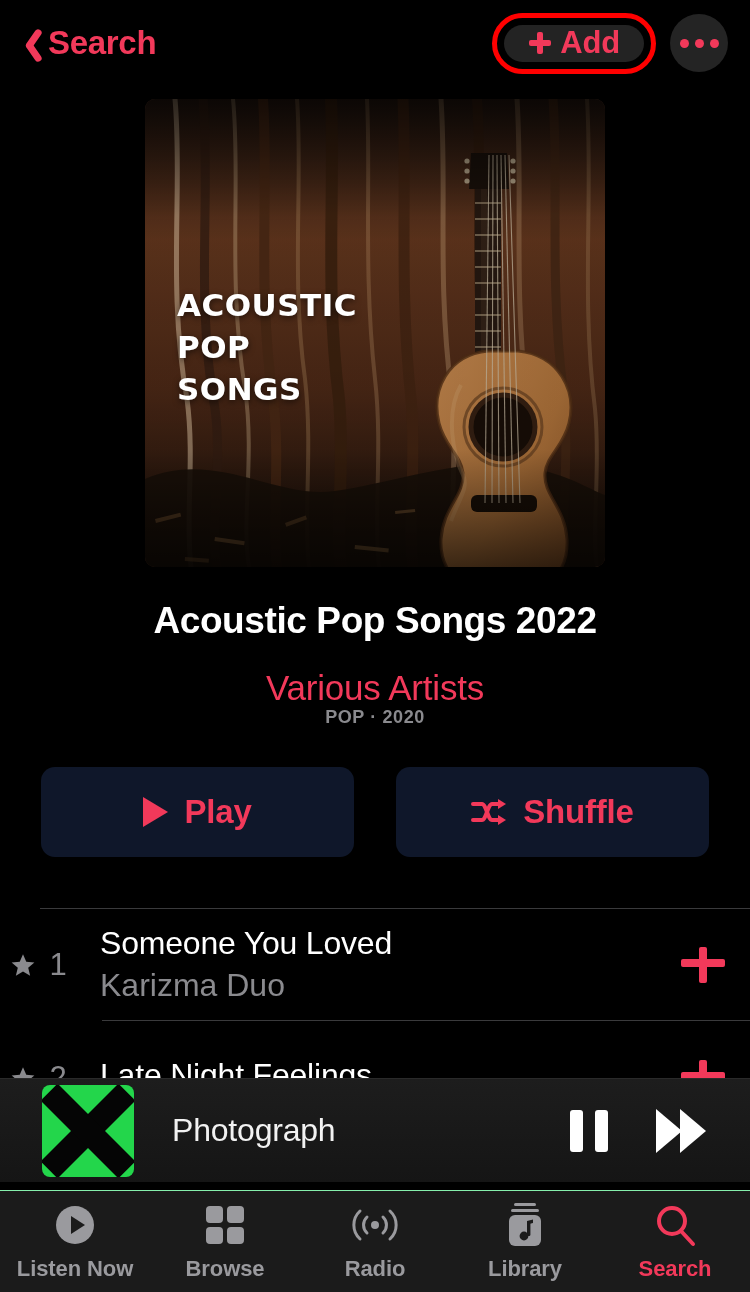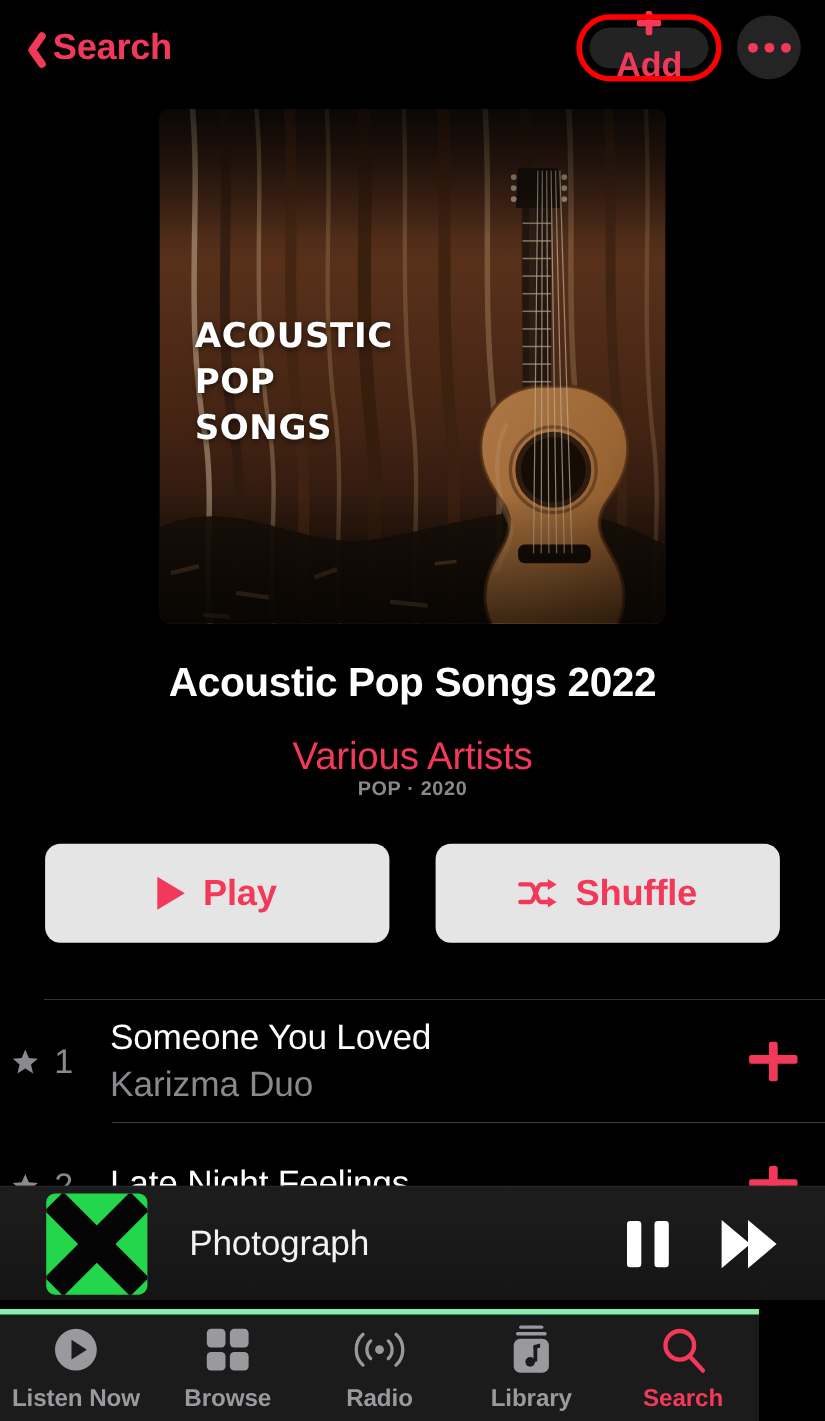--- a/index.html
+++ b/index.html
@@ -51,21 +51,20 @@
     position: relative;
     margin-right: 26px;
   }
   .add-btn {
     display: flex; align-items: center; justify-content: center;
     gap: 8px;
     height: 37px; padding: 0 24px;
     background: #232323;
     border-radius: 26px;
     cursor: pointer;
-    flex-direction: column;
   }
   .add-plus {
     position: relative; width: 24px; height: 24px; flex: none;
   }
   .add-plus::before, .add-plus::after {
     content: ""; position: absolute; background: #f2395a; border-radius: 2px;
   }
   .add-plus::before { left: 9px; top: 1px; width: 6px; height: 22px; }
   .add-plus::after  { top: 9px; left: 1px; height: 6px; width: 22px; }
   .add-label {
@@ -134,21 +133,21 @@
   }
 
   
   .actions {
     position: absolute; top: 767px; left: 41px;
     width: 668px; height: 90px;
     display: flex; gap: 42px;
   }
   .action-btn {
     flex: 1 1 0;
-    background: #e5e5e5;
+    background: #0f172a;
     border-radius: 14px;
     display: flex; align-items: center; justify-content: center;
     gap: 16px;
     cursor: pointer;
   }
   .action-label {
     font-size: 33px; font-weight: 700; color: #f2395a; letter-spacing: -0.2px;
   }
   .play-tri {
     width: 0; height: 0;
@@ -240,23 +239,23 @@
     border-left: 26px solid #fff;
     border-top: 22px solid transparent;
     border-bottom: 22px solid transparent;
     display: block;
   }
   .ff-ico i + i { margin-left: -2px; }
 
   
   .tabbar {
     position: absolute; left: 0; top: 1190px;
-    width: 690px; height: 102px;
+    width: 750px; height: 102px;
     background: #1b1b1b;
-    border-top: 5px solid #86efac;
+    border-top: 1px solid #86efac;
     display: flex;
   }
   .tab {
     flex: 1 1 0;
     display: flex; flex-direction: column; align-items: center; justify-content: center;
     gap: 8px;
     cursor: pointer;
   }
   .tab-icon { height: 46px; display: flex; align-items: center; justify-content: center; }
   .tab-label {

